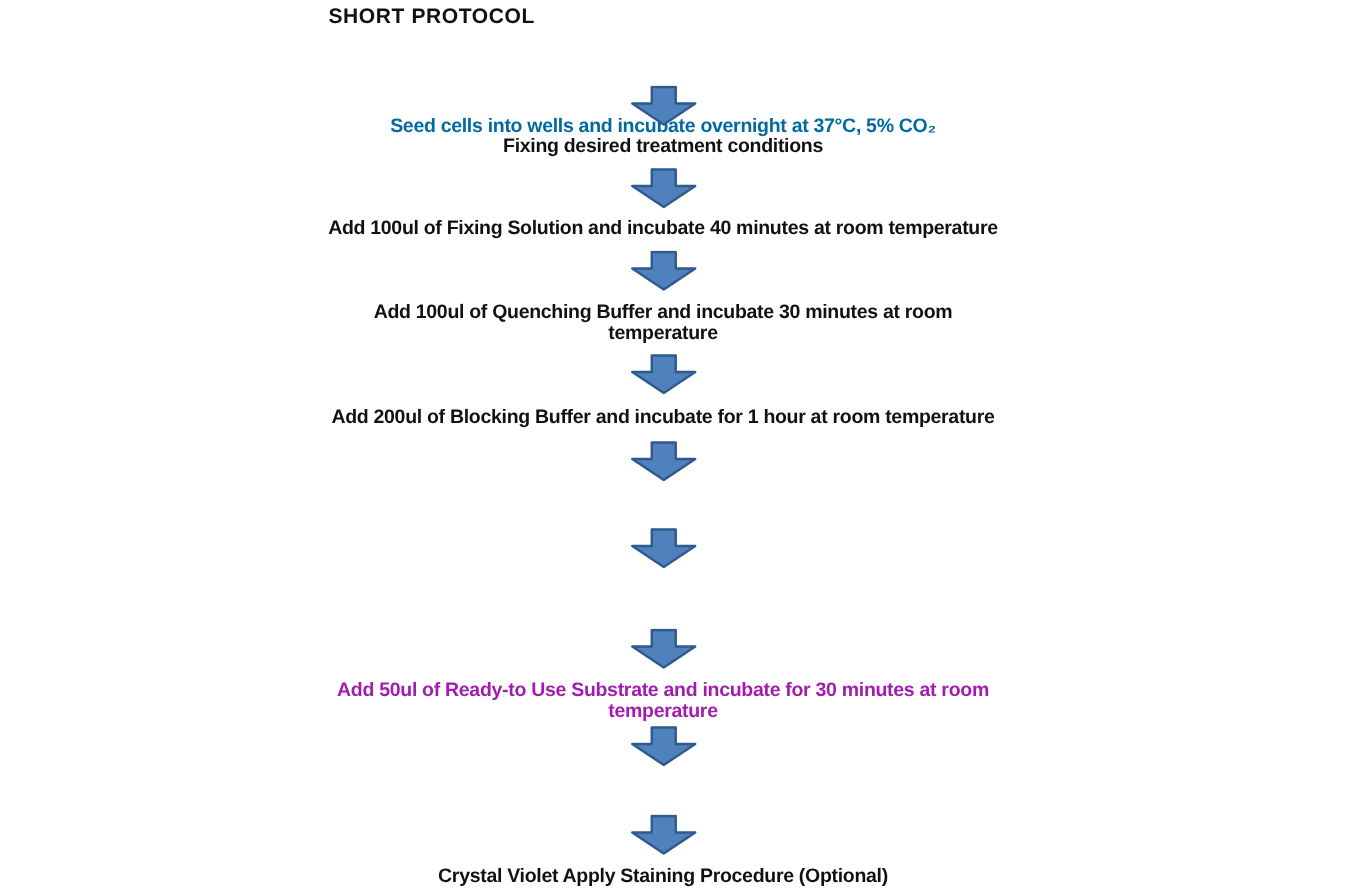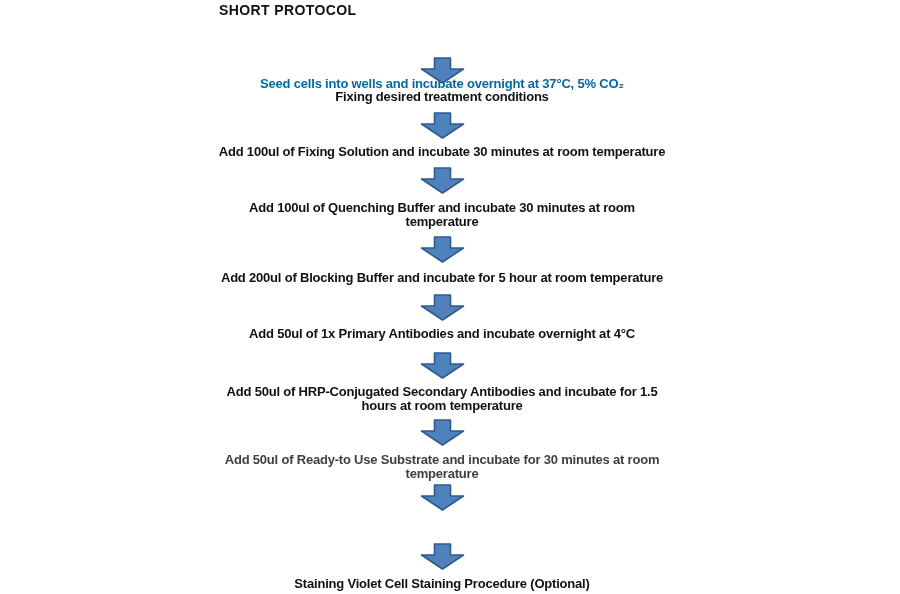--- a/index.html
+++ b/index.html
@@ -65,73 +65,70 @@
   </div>
 
   <div class="step" style="top: 90px; color: rgb(17, 17, 17);">Fixing desired treatment conditions</div>
 
   <div class="arrow" style="top:112px">
     <svg viewBox="0 0 45 27">
         <path class="arrow-shape" d="M14.5,1 L30.5,1 L30.5,12 L43.5,12 L22.5,26 L1.5,12 L14.5,12 Z" stroke-width="1.6" stroke-linejoin="round" fill="#4f81bd" stroke="#2f5a8b"></path>
       </svg>
   </div>
 
-  <div class="step" style="top: 145px; color: rgb(17, 17, 17);">Add 100ul of Fixing Solution and incubate 30 minutes at room temperature</div>
+  <div class="step" style="top: 145px; color: rgb(17, 17, 17);">Add 100ul of Fixing Solution and incubate 40 minutes at room temperature</div>
 
   <div class="arrow" style="top:167px">
     <svg viewBox="0 0 45 27">
         <path class="arrow-shape" d="M14.5,1 L30.5,1 L30.5,12 L43.5,12 L22.5,26 L1.5,12 L14.5,12 Z" stroke-width="1.6" stroke-linejoin="round" fill="#4f81bd" stroke="#2f5a8b"></path>
       </svg>
   </div>
 
   <div class="step" style="top: 201px; color: rgb(17, 17, 17);">Add 100ul of Quenching Buffer and incubate 30 minutes at room
 temperature</div>
 
   <div class="arrow" style="top:236px">
     <svg viewBox="0 0 45 27">
         <path class="arrow-shape" d="M14.5,1 L30.5,1 L30.5,12 L43.5,12 L22.5,26 L1.5,12 L14.5,12 Z" stroke-width="1.6" stroke-linejoin="round" fill="#4f81bd" stroke="#2f5a8b"></path>
       </svg>
   </div>
 
-  <div class="step" style="top: 271px; color: rgb(17, 17, 17);">Add 200ul of Blocking Buffer and incubate for 5 hour at room temperature</div>
+  <div class="step" style="top: 271px; color: rgb(17, 17, 17);">Add 200ul of Blocking Buffer and incubate for 1 hour at room temperature</div>
 
   <div class="arrow" style="top:294px">
     <svg viewBox="0 0 45 27">
         <path class="arrow-shape" d="M14.5,1 L30.5,1 L30.5,12 L43.5,12 L22.5,26 L1.5,12 L14.5,12 Z" stroke-width="1.6" stroke-linejoin="round" fill="#4f81bd" stroke="#2f5a8b"></path>
       </svg>
   </div>
 
-  <div class="step" style="top: 327px; color: rgb(17, 17, 17);">Add 50ul of 1x Primary Antibodies and incubate overnight at 4°C</div>
 
   <div class="arrow" style="top:352px">
     <svg viewBox="0 0 45 27">
         <path class="arrow-shape" d="M14.5,1 L30.5,1 L30.5,12 L43.5,12 L22.5,26 L1.5,12 L14.5,12 Z" stroke-width="1.6" stroke-linejoin="round" fill="#4f81bd" stroke="#2f5a8b"></path>
       </svg>
   </div>
 
-  <div class="step" style="top: 385px; color: rgb(17, 17, 17);">Add 50ul of HRP-Conjugated Secondary Antibodies and incubate for 1.5
-hours at room temperature</div>
 
   <div class="arrow" style="top:419px">
     <svg viewBox="0 0 45 27">
         <path class="arrow-shape" d="M14.5,1 L30.5,1 L30.5,12 L43.5,12 L22.5,26 L1.5,12 L14.5,12 Z" stroke-width="1.6" stroke-linejoin="round" fill="#4f81bd" stroke="#2f5a8b"></path>
       </svg>
   </div>
 
-  <div class="step" style="top: 453px; color: #404040;">Add 50ul of Ready-to Use Substrate and incubate for 30 minutes at room
+  <div class="step" style="top: 453px; color: #a21caf;">Add 50ul of Ready-to Use Substrate and incubate for 30 minutes at room
 temperature</div>
 
   <div class="arrow" style="top:484px">
     <svg viewBox="0 0 45 27">
         <path class="arrow-shape" d="M14.5,1 L30.5,1 L30.5,12 L43.5,12 L22.5,26 L1.5,12 L14.5,12 Z" stroke-width="1.6" stroke-linejoin="round" fill="#4f81bd" stroke="#2f5a8b"></path>
       </svg>
   </div>
 
 
   <div class="arrow" style="top:543px">
     <svg viewBox="0 0 45 27">
         <path class="arrow-shape" d="M14.5,1 L30.5,1 L30.5,12 L43.5,12 L22.5,26 L1.5,12 L14.5,12 Z" stroke-width="1.6" stroke-linejoin="round" fill="#4f81bd" stroke="#2f5a8b"></path>
       </svg>
   </div>
 
-  <div class="step" style="top: 577px; color: rgb(17, 17, 17);">Staining Violet Cell Staining Procedure (Optional)</div>
+  <div class="step" style="top: 577px; color: rgb(17, 17, 17);">Crystal Violet Apply Staining Procedure (Optional)</div>
 
 </div>
 
 </body></html>

